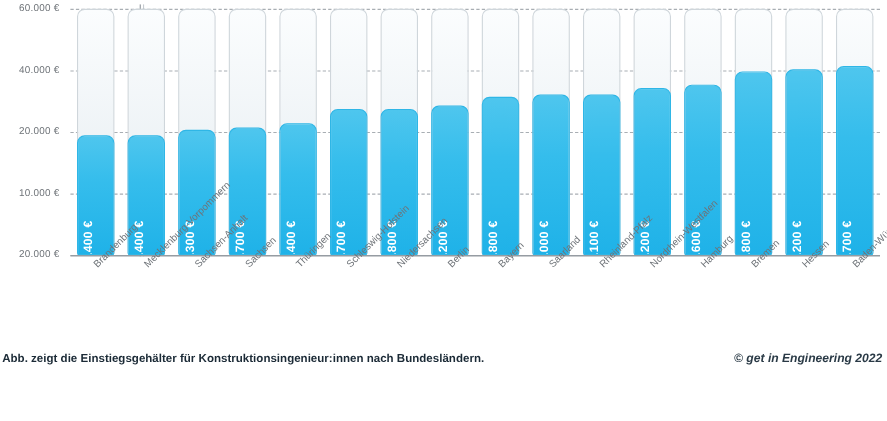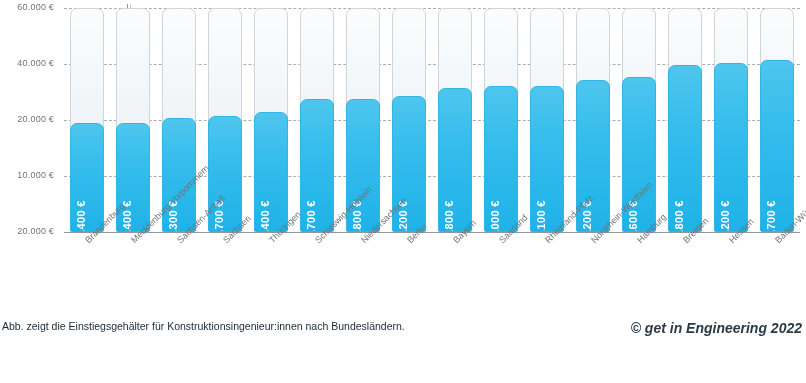--- a/index.html
+++ b/index.html
@@ -116,28 +116,28 @@
   #footer{
     position:absolute;
     left:0;bottom:4px;
     width:806px;
     height:16px;
   }
   #footer-note{
     position:absolute;
     left:2px;top:0;
     font-size:10.5px;
-    font-weight:normal;
+    font-weight:bold;
     color:#1b2a36;
     white-space:nowrap;
   }
   #footer-credit{
     position:absolute;
     right:4px;top:0;
-    font-size:14px;
+    font-size:11px;
     font-weight:bold;
     font-style:italic;
     color:#2a3a46;
     white-space:nowrap;
     margin-left:32px;
   }
 </style>
 </head>
 <body>
 

